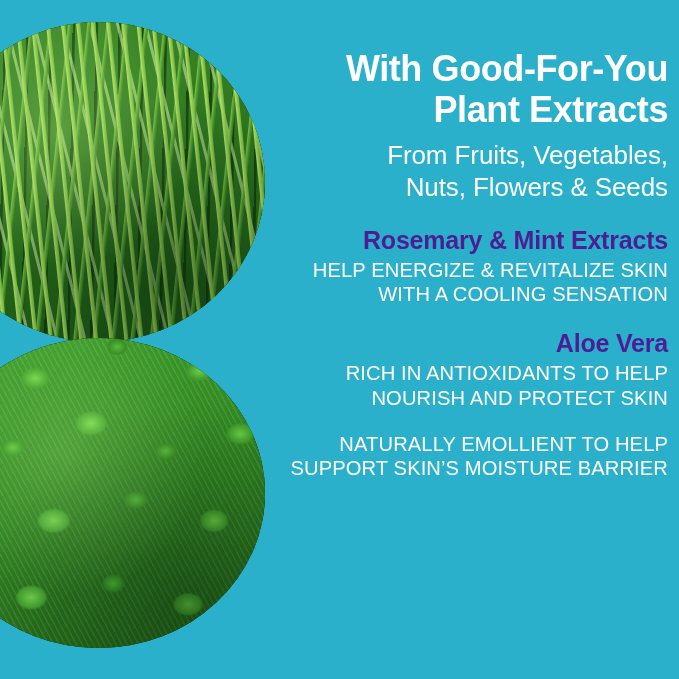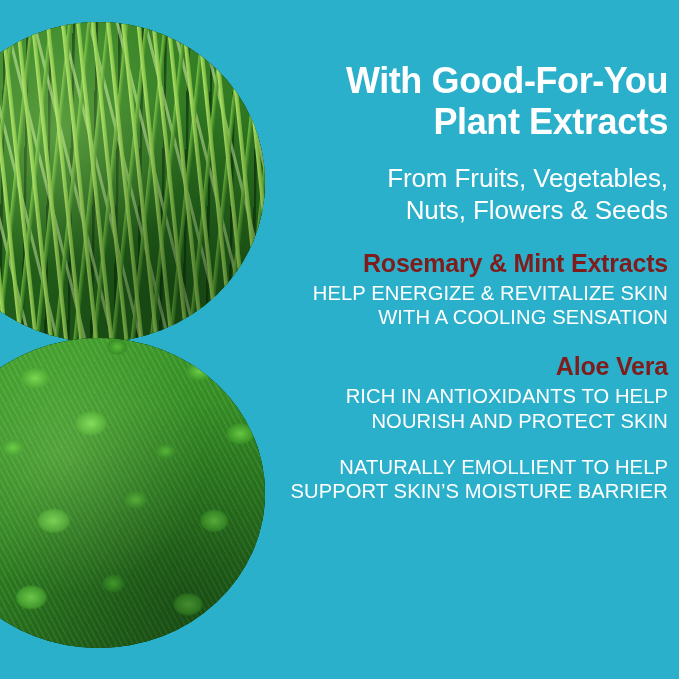--- a/index.html
+++ b/index.html
@@ -110,51 +110,51 @@
     inset: 0;
     background:
       radial-gradient(circle at 40% 38%, rgba(190,245,140,.22) 0%, rgba(190,245,140,0) 50%),
       radial-gradient(circle at 76% 86%, rgba(6,34,8,.40) 0%, rgba(6,34,8,0) 55%);
   }
 
   
   #copy {
     position: absolute;
     right: 11px;
-    top: 12px;
+    top: 0;
     width: 420px;
     text-align: right;
     color: #ffffff;
   }
 
   #headline {
     font-size: 36px;
     font-weight: bold;
     line-height: 1.14;
     letter-spacing: -0.4px;
     margin-top: 48px;
     white-space: pre-line;
   }
 
   #subhead {
     font-size: 26px;
     font-weight: normal;
     line-height: 1.22;
     letter-spacing: -0.1px;
-    margin-top: 21px;
+    margin-top: 10px;
     white-space: pre-line;
   }
 
   .ingredient {
     margin-top: 22px;
   }
   .ingredient-name {
     font-size: 25px;
     font-weight: bold;
-    color: #7f1d1d;
+    color: #4c1d95;
     line-height: 1.18;
     letter-spacing: -0.2px;
   }
   .ingredient-desc {
     font-size: 21px;
     font-weight: normal;
     line-height: 1.16;
     letter-spacing: 0.1px;
     margin-top: 3px;
     white-space: pre-line;

